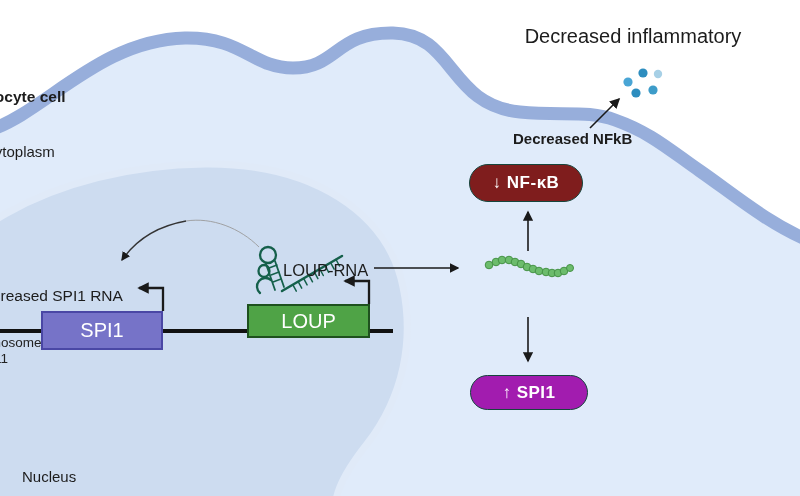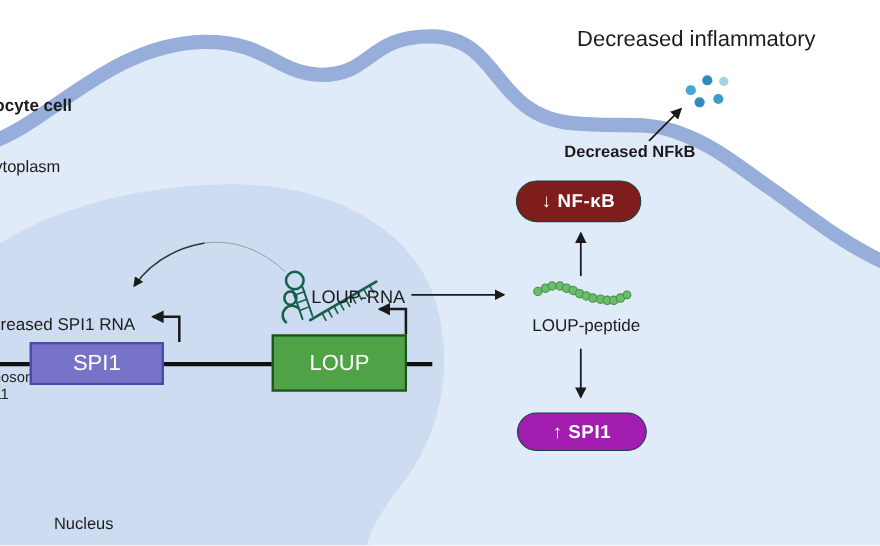--- a/index.html
+++ b/index.html
@@ -14,22 +14,22 @@
   .lbl-chrom{font-size:13.5px;line-height:1.18;text-align:center;width:82px;white-space:normal;color:#222;}
   .lbl-spi1rna{font-size:15.5px;}
   .lbl-title{font-size:20px;line-height:21px;text-align:center;width:230px;white-space:normal;}
   .lbl-nfkb{font-size:15px;font-weight:600;}
   .lbl-rna{font-size:16.5px;}
   .lbl-pep{font-size:15.5px;text-align:center;width:110px;}
   .genebox{
     position:absolute;display:flex;align-items:center;justify-content:center;
     color:#fff;font-size:20px;font-weight:500;box-sizing:border-box;
   }
-  .genebox.spi1{left:27px;top:311px;width:122px;height:39px;background:#7673c8;border:2.5px solid #4a47a5;}
-  .genebox.loup{left:247px;top:304px;width:123px;height:52px;background:#4fa346;border:2.5px solid #1e511e;}
+  .genebox.spi1{left:41px;top:311px;width:122px;height:39px;background:#7673c8;border:2.5px solid #4a47a5;}
+  .genebox.loup{left:247px;top:304px;width:123px;height:34px;background:#4fa346;border:2.5px solid #1e511e;}
   .badge{
     position:absolute;display:flex;align-items:center;justify-content:center;
     color:#fff;font-size:17px;font-weight:bold;box-sizing:border-box;letter-spacing:.5px;
   }
   .badge.nfkb{left:469px;top:164px;width:114px;height:38px;background:#7f1d1d;border:1.8px solid #16453c;border-radius:19px;}
   .badge.spi1up{left:470px;top:375px;width:118px;height:35px;background:#a21caf;border:1.8px solid #16453c;border-radius:18px;}
 </style>
 </head>
 <body>
 
@@ -101,32 +101,31 @@
       <circle cx="658" cy="74" r="4.2" fill="#a7d0e6"></circle>
       <circle cx="636" cy="93" r="4.6" fill="#2d8dbf"></circle>
       <circle cx="653" cy="90" r="4.6" fill="#3d9cc9"></circle>
     </g>
   </svg>
 
   <div class="lbl lbl-cell" style="left:-37px;top:88px;">Monocyte cell</div>
 
   <div class="lbl lbl-plain" style="left:-16px;top:143px;">Cytoplasm</div>
 
-  <div class="lbl lbl-plain" style="left:22px;top:468px;margin-left:27px;">Nucleus</div>
+  <div class="lbl lbl-plain" style="left:22px;top:468px;">Nucleus</div>
 
   <div class="lbl lbl-chrom" style="left:-40px;top:335px;">
     <div>Chromosome</div>
     <div>11</div>
   </div>
 
   <div class="lbl lbl-spi1rna" style="left:-27px;top:287px;">Decreased SPI1 RNA</div>
 
   <div class="lbl lbl-rna" style="left:283px;top:233px;margin-top:28px;">LOUP-RNA</div>
 
-  <div class="lbl lbl-pep" style="left:478px;top:288px;">LOUP-peptide</div>
 
   <div class="lbl lbl-nfkb" style="left:473px;top:130px;margin-left:40px;">Decreased NFkB</div>
 
   <div class="lbl lbl-title" style="left:518px;top:26px;">
     <div>Decreased inflammatory</div>
   </div>
 
   <div class="genebox spi1">
     <span>SPI1</span>
   </div>

